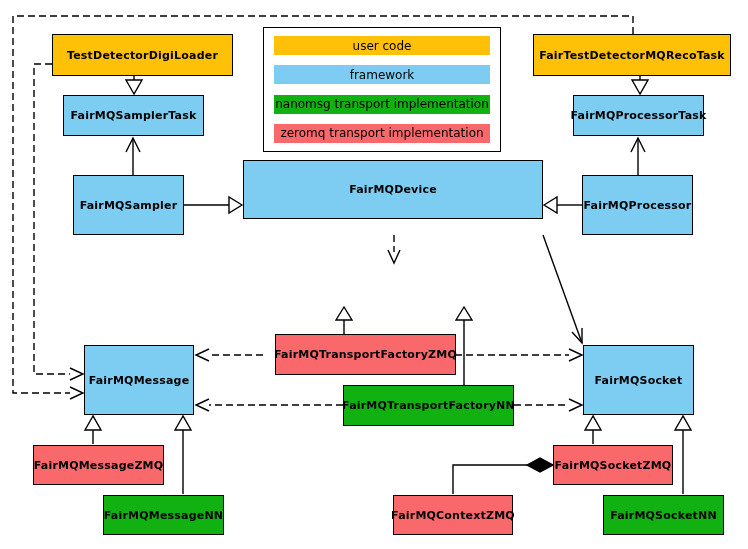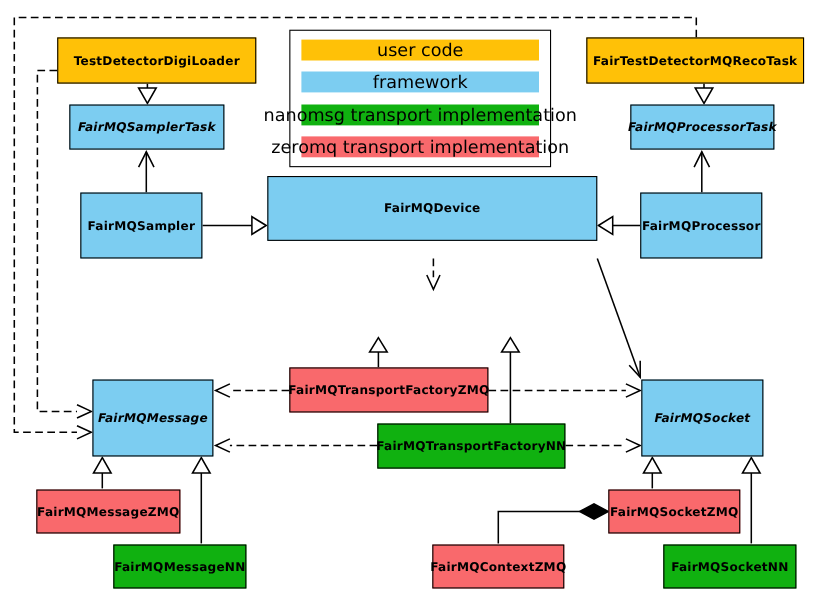--- a/index.html
+++ b/index.html
@@ -7,34 +7,34 @@
     position:relative;width:748px;height:549px;background:#ffffff;
     font-family:"DejaVu Sans","Liberation Sans",sans-serif;overflow:hidden;
   }
   #wires{position:absolute;left:0;top:0;width:748px;height:549px;}
   .node{
     position:absolute;display:flex;align-items:center;justify-content:center;
     border:1.5px solid #000;box-sizing:border-box;
     font-size:11px;font-weight:bold;color:#000;white-space:nowrap;
     letter-spacing:.2px;
   }
-  .abstract{font-style:italic;}
+  .abstract{}
   .bg-user{background:#FFC107;}
   .bg-fw{background:#7CCDF1;}
   .bg-zmq{background:#F9696C;}
   .bg-nn{background:#10B110;}
   #legend{
     position:absolute;left:263px;top:27px;width:238px;height:125px;
     border:1.5px solid #000;box-sizing:border-box;background:#fff;
     display:flex;flex-direction:column;justify-content:space-between;
     padding:8px 10px;
   }
   .legend-swatch{
     height:19px;flex:none;display:flex;align-items:center;justify-content:center;
-    font-size:16px;font-weight:normal;color:#000;white-space:nowrap;
+    font-size:12px;font-weight:normal;color:#000;white-space:nowrap;
   }
   .wire{stroke:#000;stroke-width:1.4;fill:none;}
   .dashed{stroke-dasharray:7 4;}
   .tri{fill:#fff;stroke:#000;stroke-width:1.4;}
   .diamond{fill:#000;stroke:#000;stroke-width:1.4;}
 </style>
 </head>
 <body>
 
 <div id="stage">
@@ -162,21 +162,21 @@
 
   <div class="node bg-fw abstract" style="left:573px;top:95px;width:131px;height:41px">FairMQProcessorTask</div>
 
   <div class="node bg-fw" style="left:73px;top:175px;width:111px;height:60px">FairMQSampler</div>
 
   <div class="node bg-fw" style="left:243px;top:160px;width:300px;height:59px">FairMQDevice</div>
 
   <div class="node bg-fw" style="left:582px;top:175px;width:111px;height:60px">FairMQProcessor</div>
 
 
-  <div class="node bg-zmq" style="left:263px;top:334px;width:181px;height:41px">FairMQTransportFactoryZMQ</div>
+  <div class="node bg-zmq" style="left:275px;top:334px;width:181px;height:41px">FairMQTransportFactoryZMQ</div>
 
   <div class="node bg-nn" style="left:343px;top:385px;width:171px;height:41px">FairMQTransportFactoryNN</div>
 
   <div class="node bg-fw abstract" style="left:84px;top:345px;width:110px;height:70px">FairMQMessage</div>
 
   <div class="node bg-fw abstract" style="left:583px;top:345px;width:111px;height:70px">FairMQSocket</div>
 
   <div class="node bg-zmq" style="left:33px;top:445px;width:131px;height:40px">FairMQMessageZMQ</div>
 
   <div class="node bg-nn" style="left:103px;top:495px;width:121px;height:40px">FairMQMessageNN</div>

